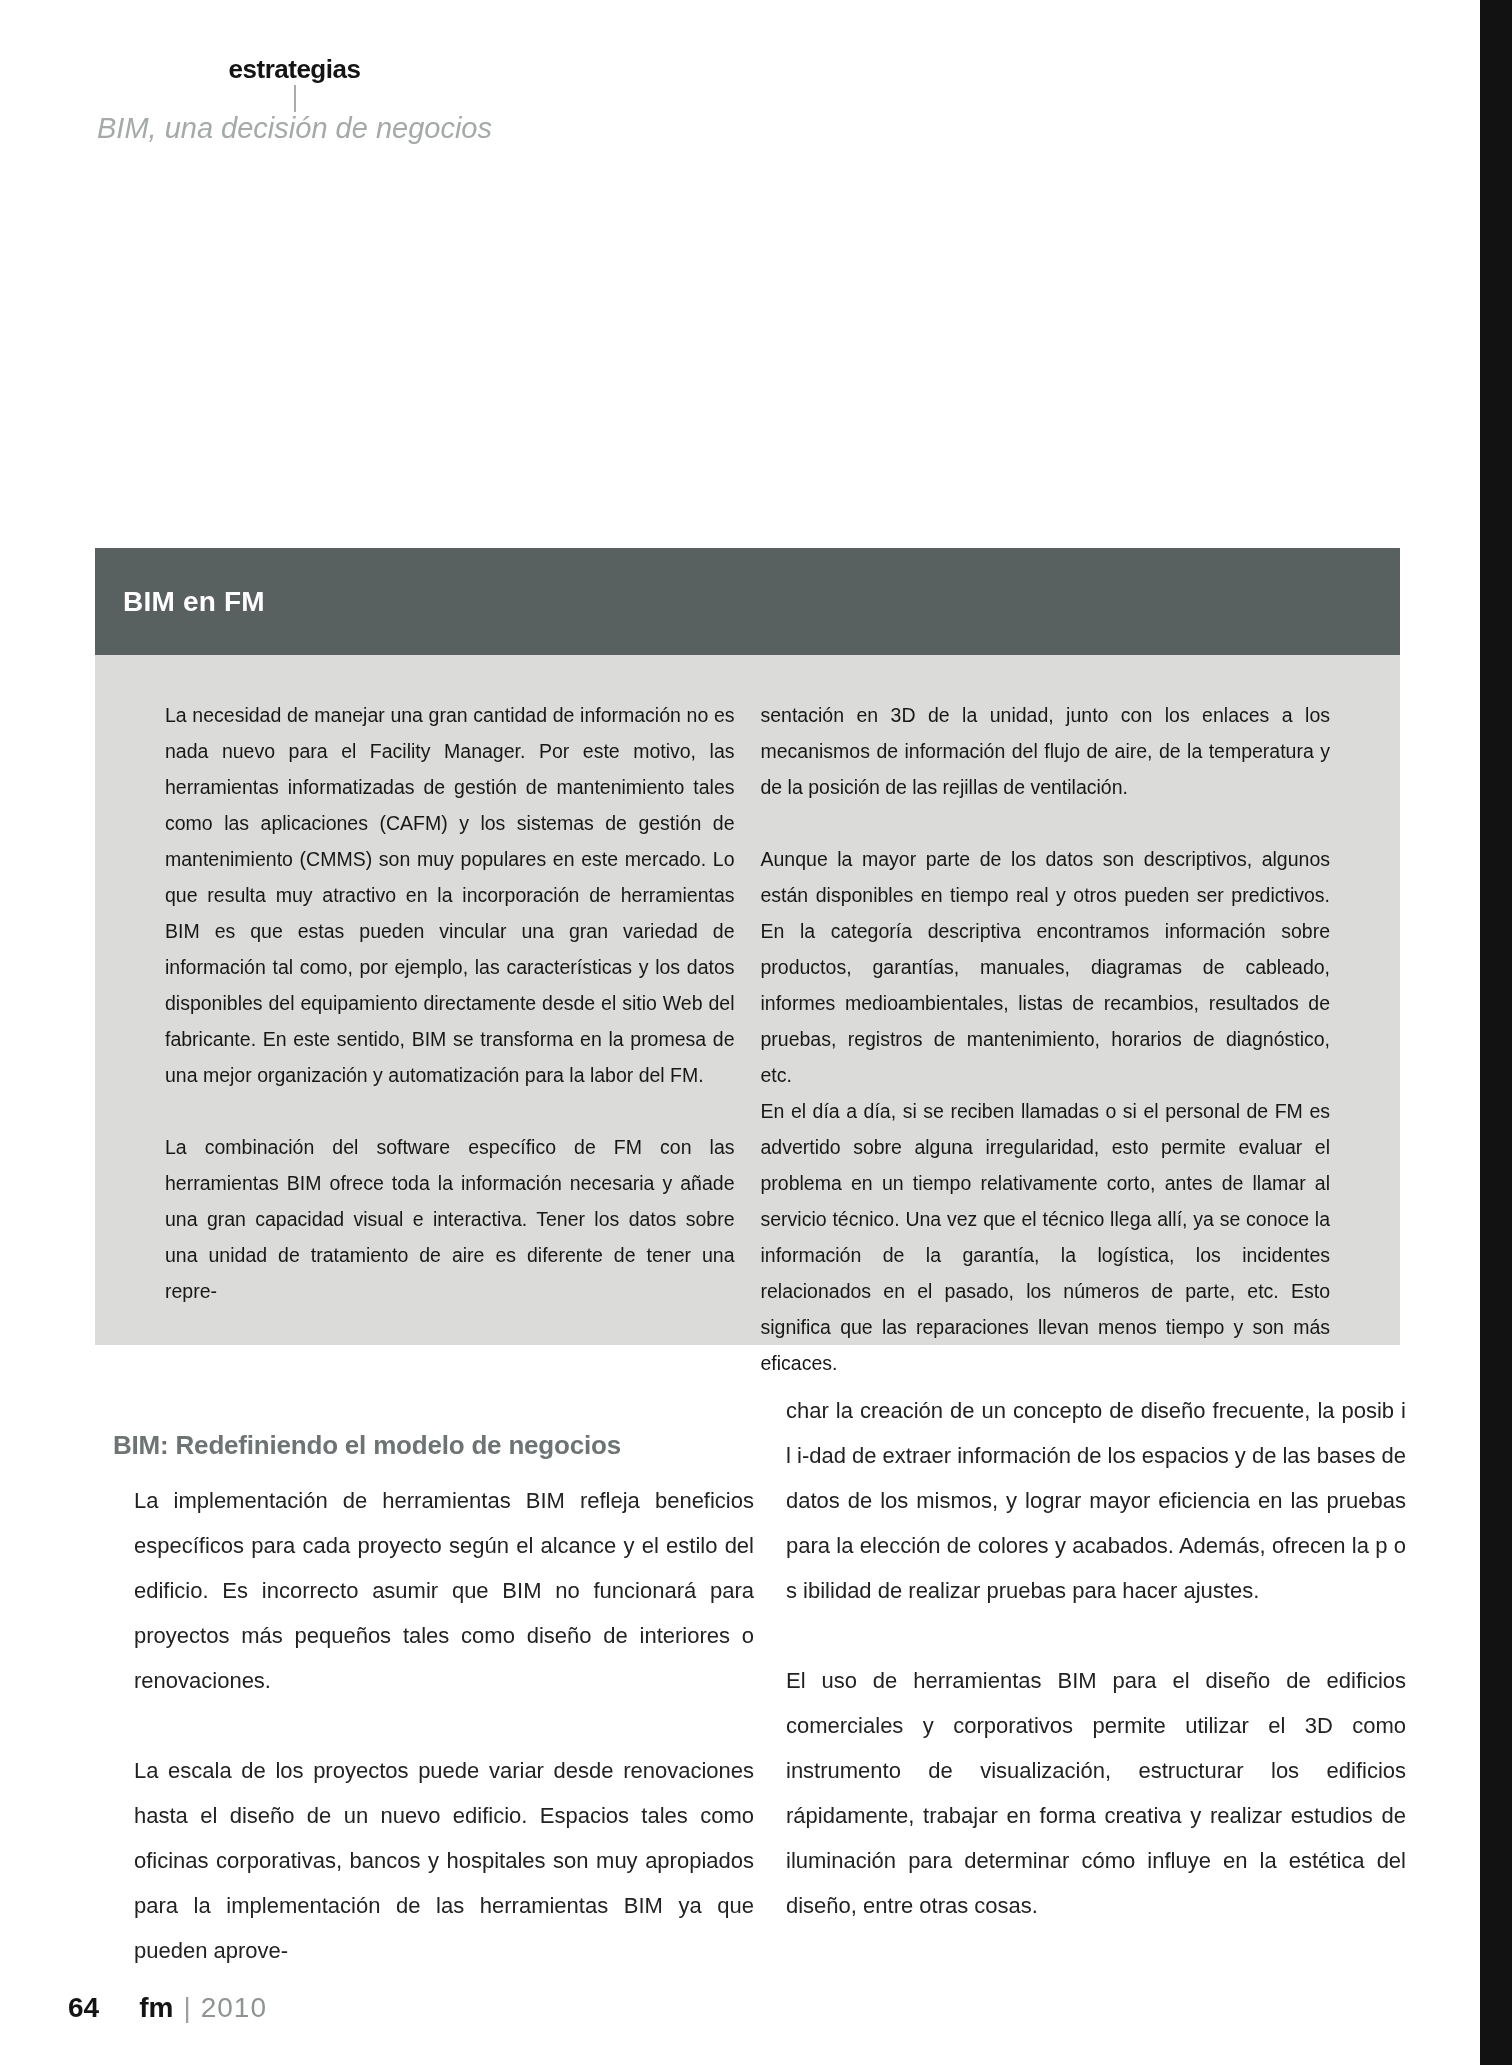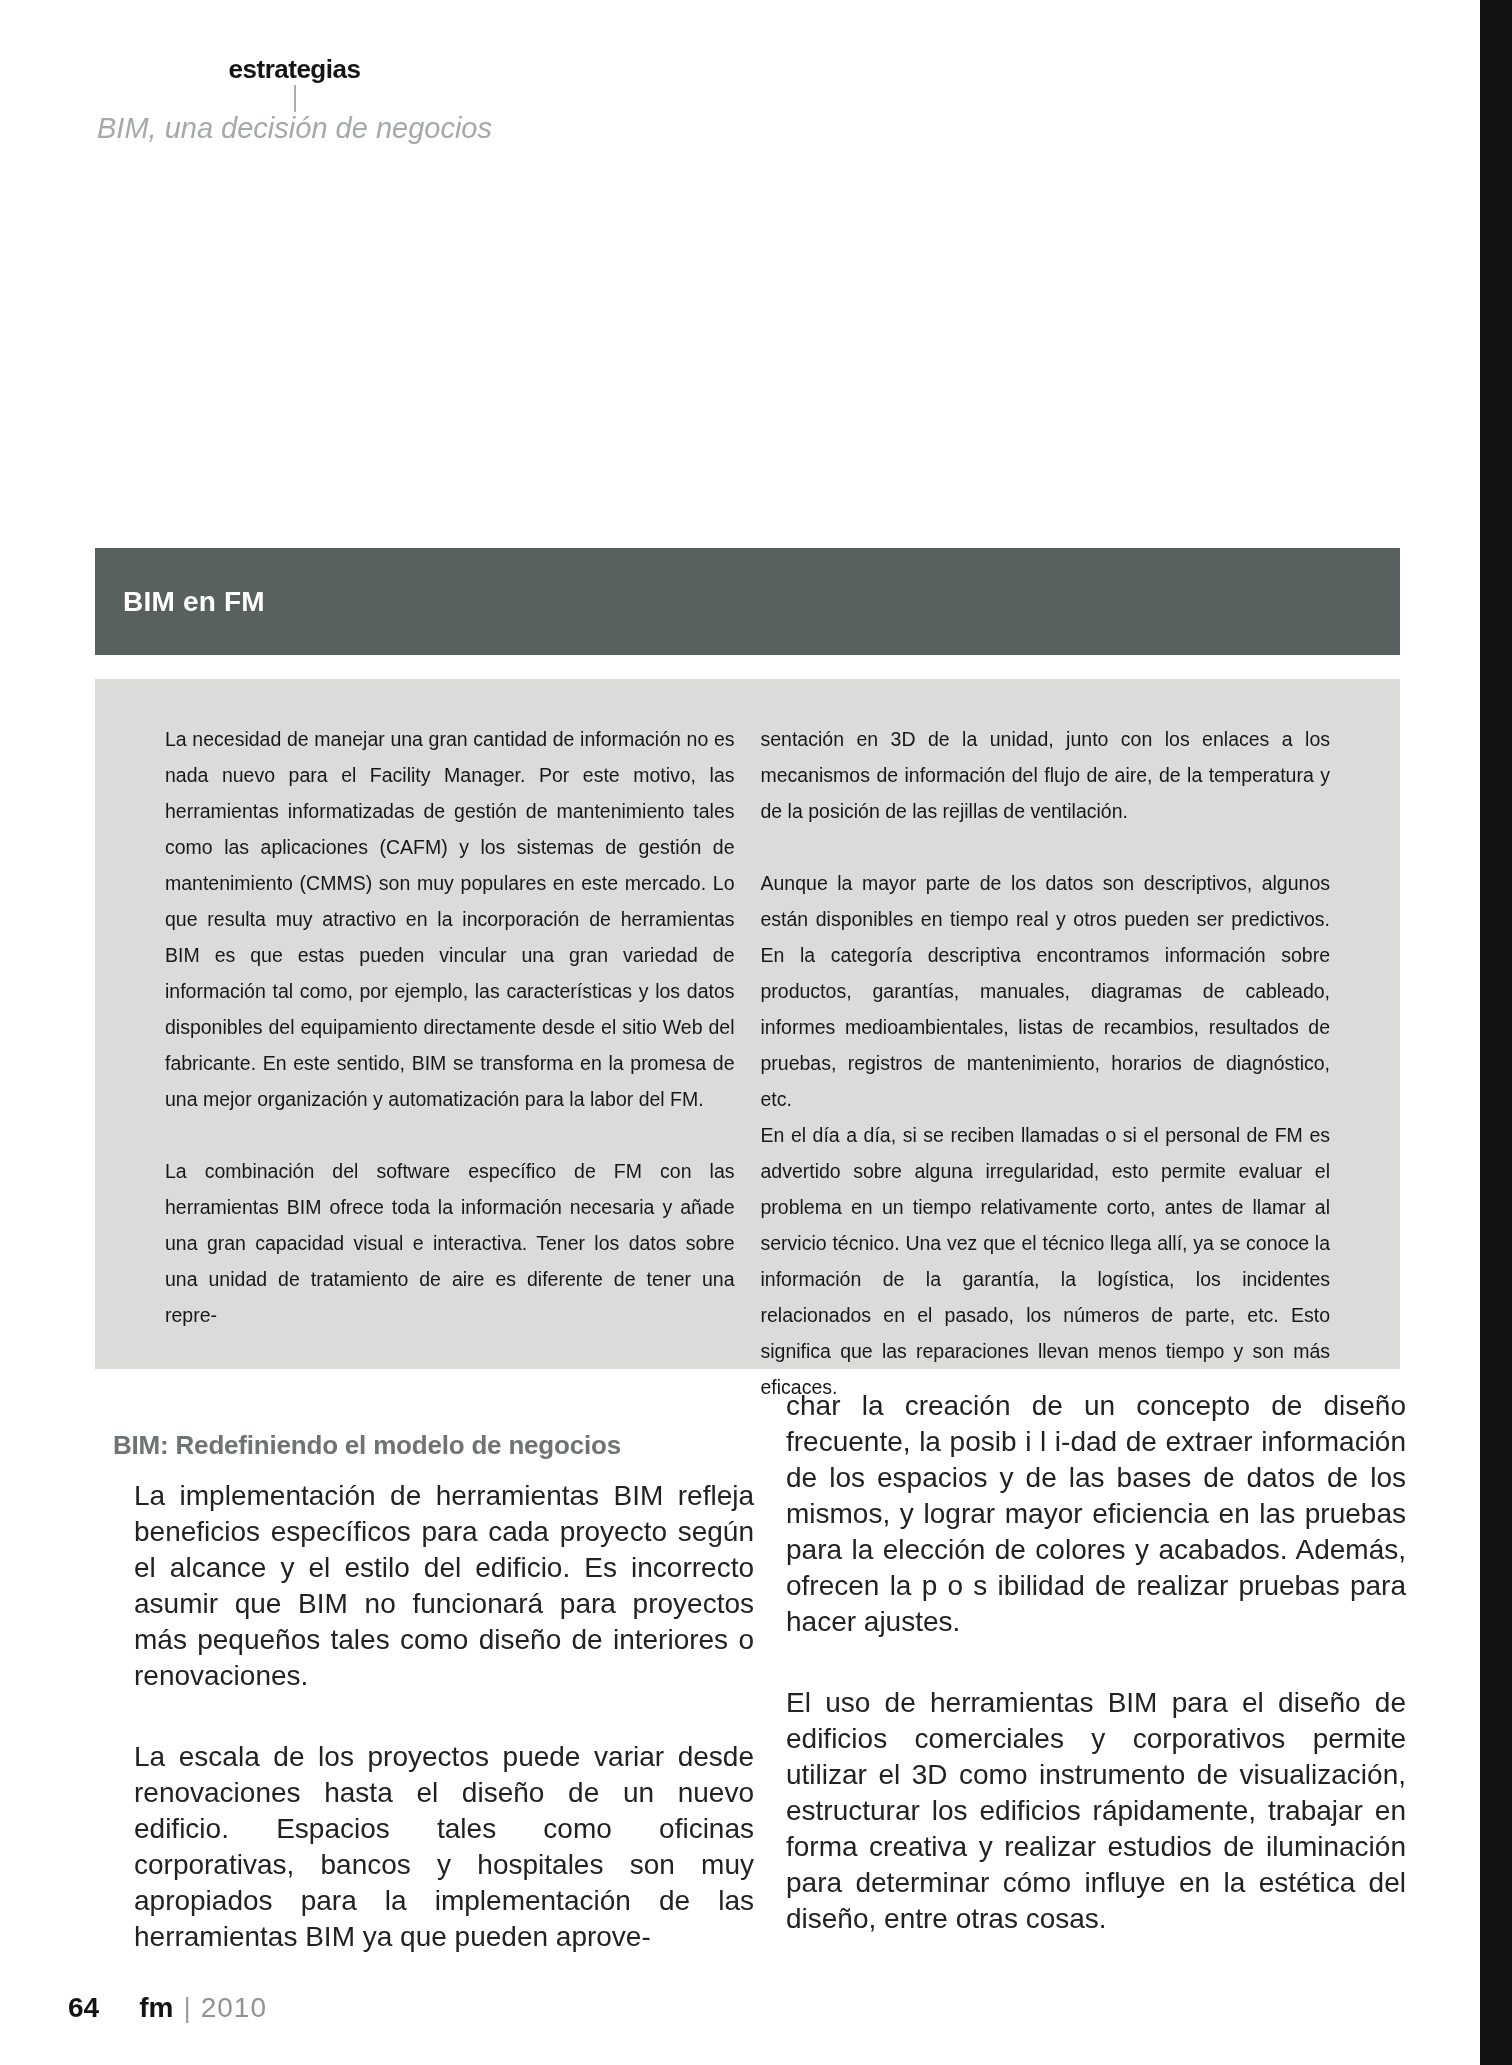--- a/index.html
+++ b/index.html
@@ -73,21 +73,20 @@
     font-weight: bold;
     padding-left: 28px;
     letter-spacing: 0.2px;
   }
   .box-body {
     background: var(--box-body-bg);
     height: 690px;
     padding: 42px 70px 48px 70px;
     display: flex;
     gap: 26px;
-    margin-top: 24px;
   }
   .box-col {
     flex: 1;
     font-size: 19.5px;
     line-height: 36px;
     text-align: justify;
     color: var(--text-dark);
   }
   .box-col p { margin: 0; }
   .box-col p + p { margin-top: 36px; }
@@ -98,22 +97,22 @@
     position: absolute;
     left: 113px; top: 1408px;
     font-size: 26px;
     font-weight: bold;
     color: var(--heading-gray);
     letter-spacing: -0.2px;
   }
   .flow-col {
     position: absolute;
     width: 620px;
-    font-size: 28px;
-    line-height: 36px;
+    font-size: 22px;
+    line-height: 45px;
     text-align: justify;
     color: #222222;
   }
   .flow-col-left { left: 110px; top: 1478px; margin-left: 24px; }
   .flow-col-right { left: 786px; top: 1388px; }
   .flow-col p { margin: 0; }
   .flow-col p + p { margin-top: 45px; }
 
   
   .page-footer {

